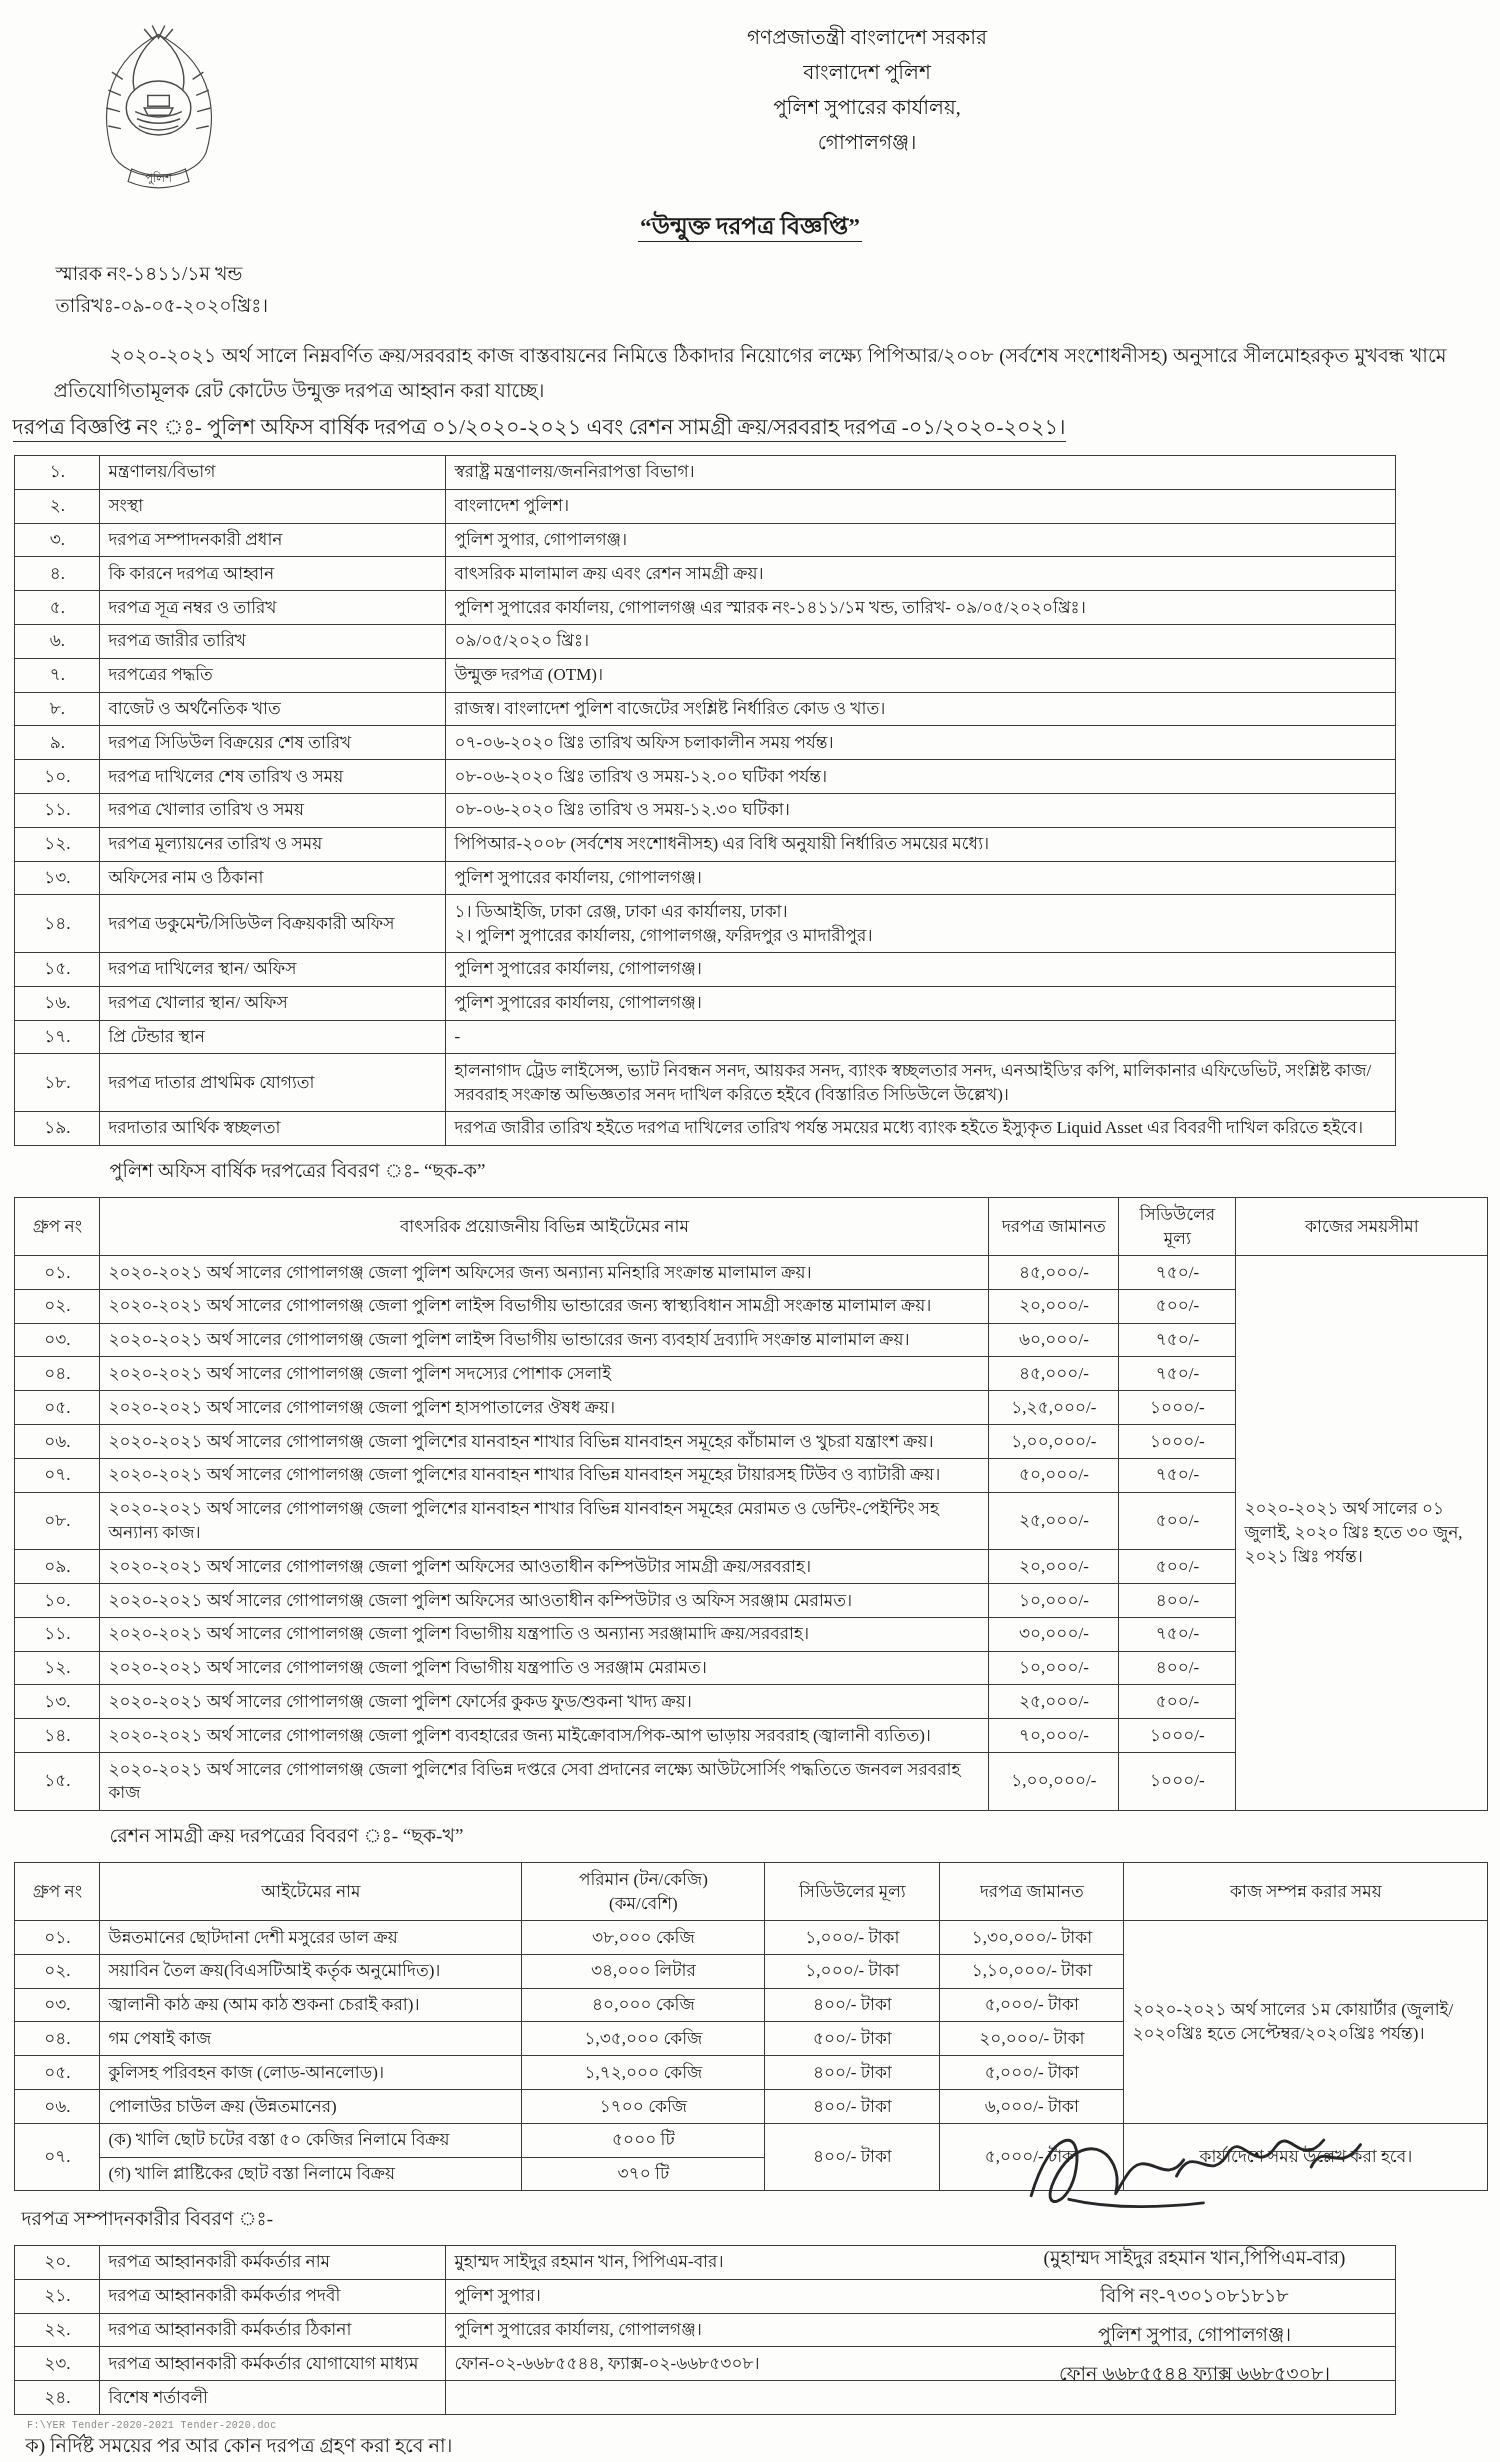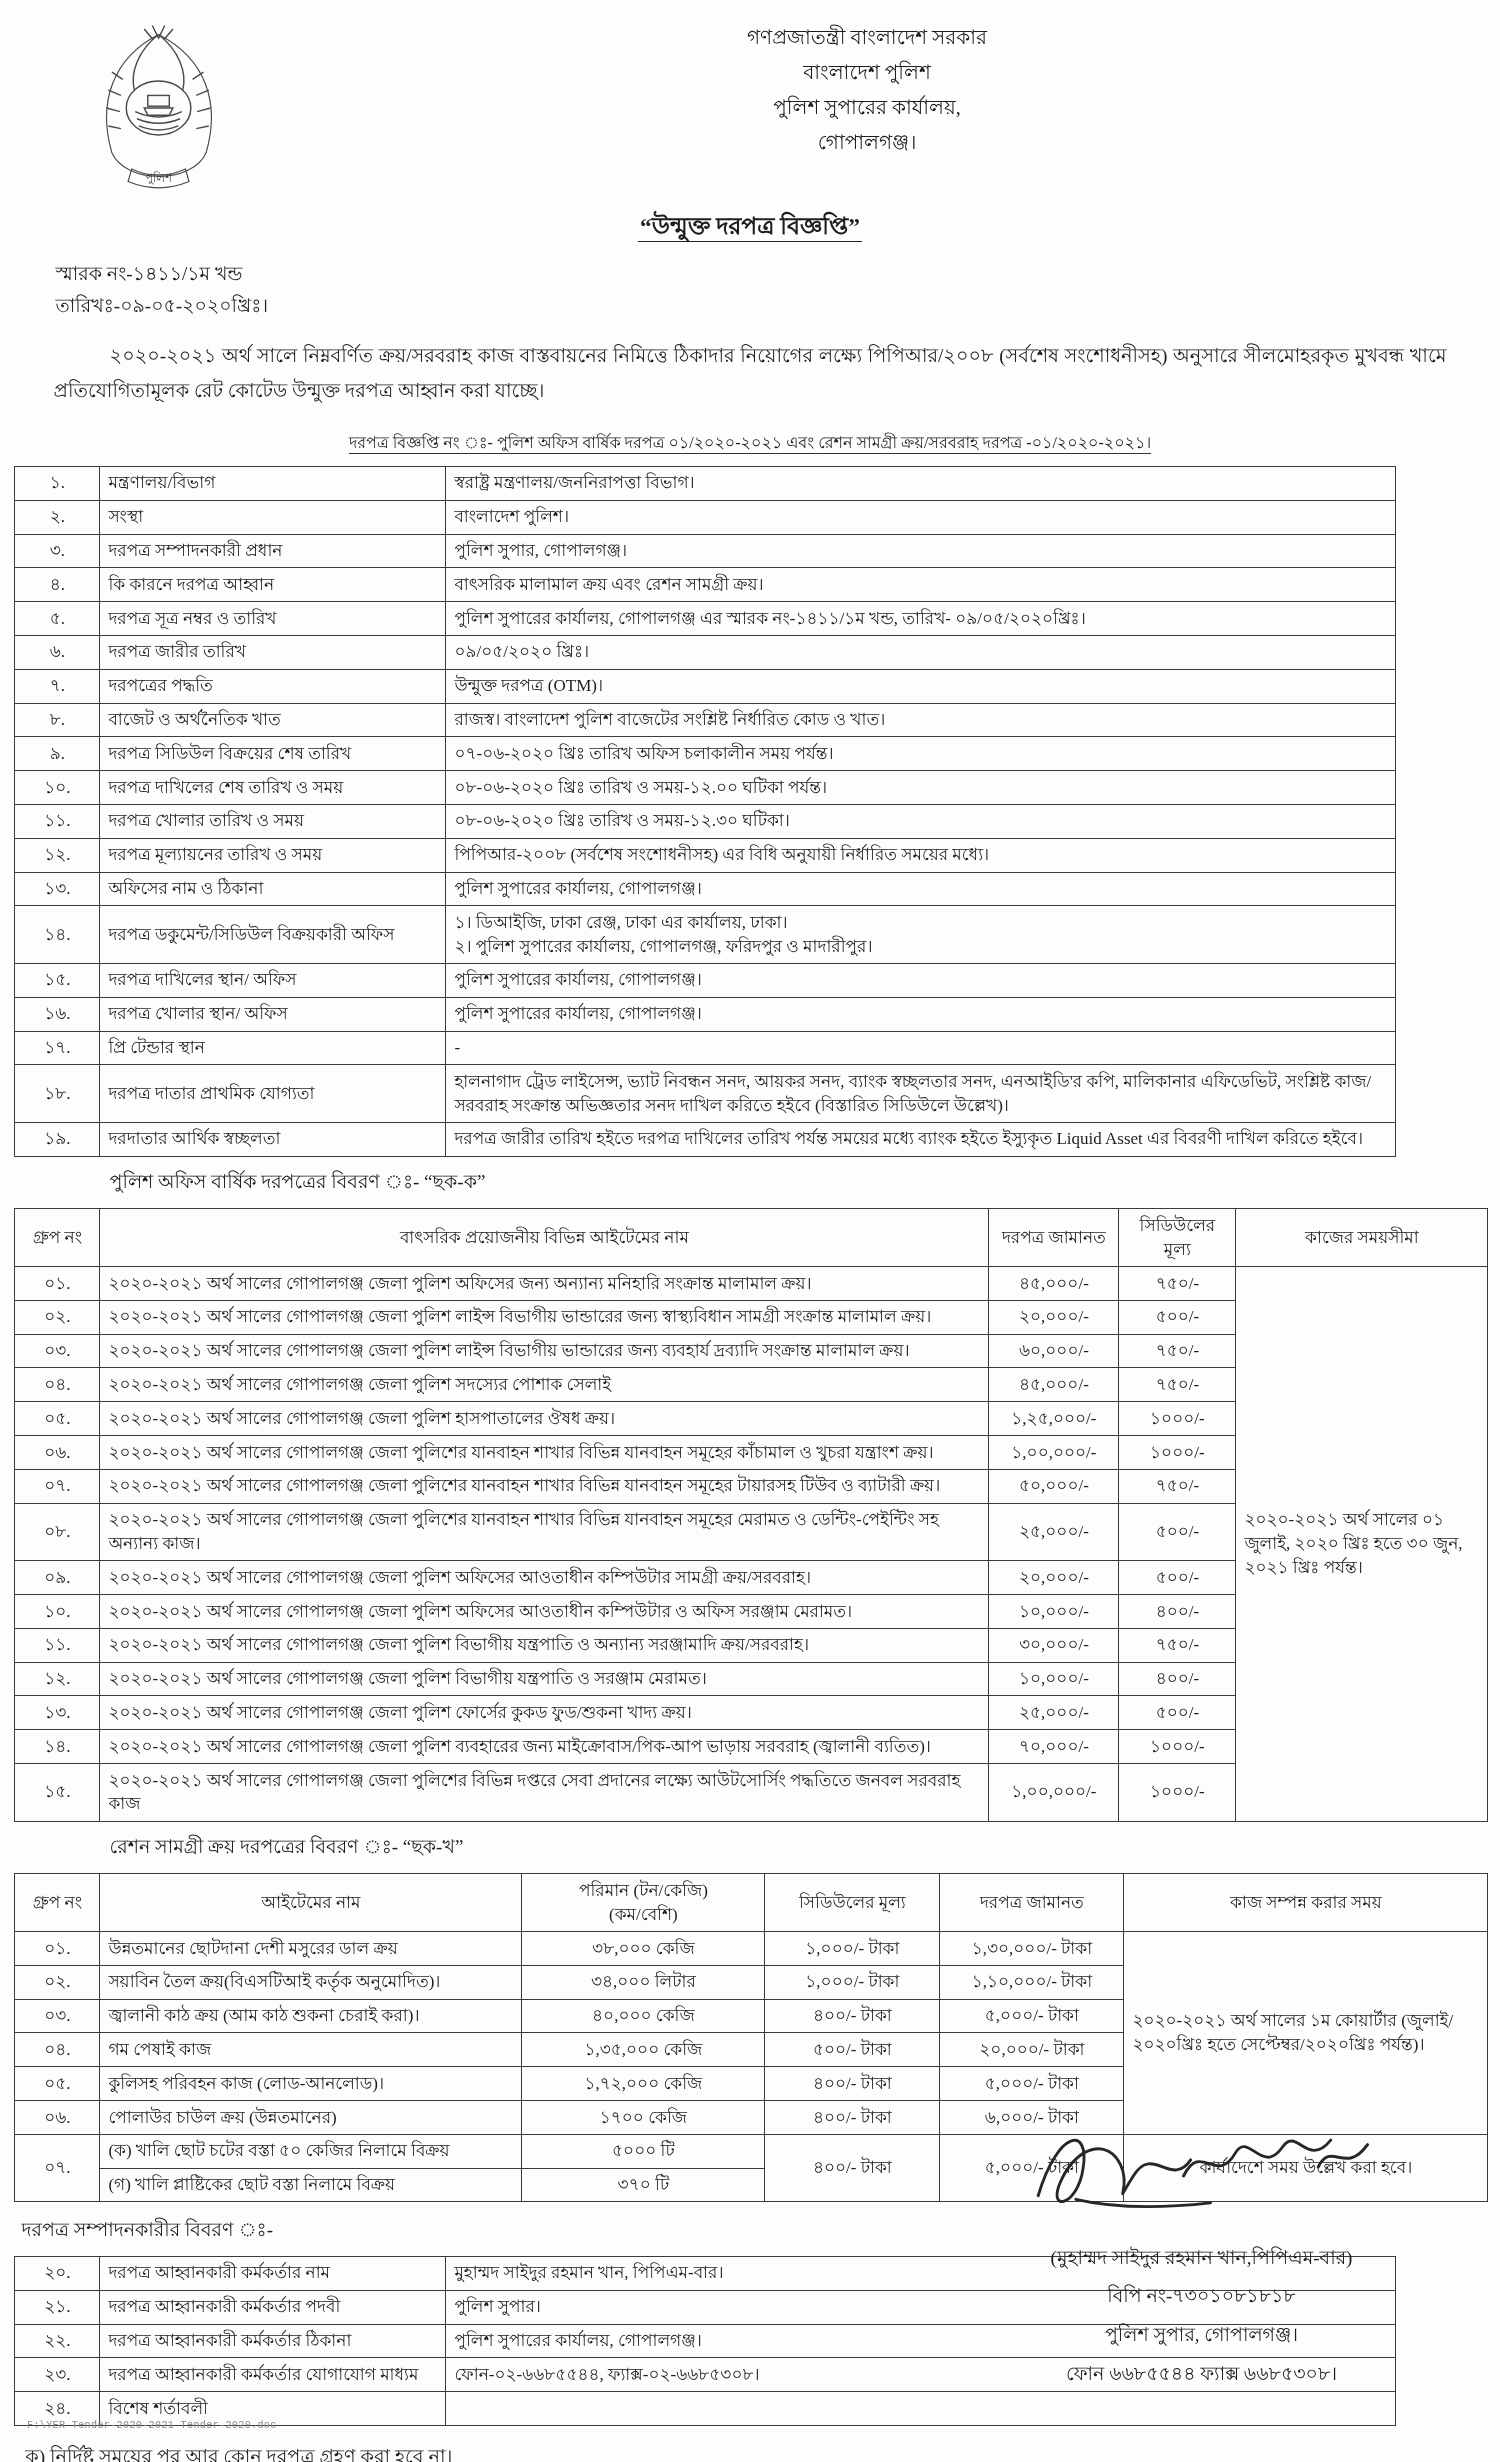--- a/index.html
+++ b/index.html
@@ -9,38 +9,38 @@
   
   .hdr{display:flex;align-items:flex-start;padding:1.8px 27px 0 72px;height:178px;}
   .emblem-box{width:189px;flex:0 0 auto;padding-top:5.4px;}
   .hdr-center{flex:1 1 auto;text-align:center;padding-top:7.2px;}
   .hdr-center div{font-size:20px;line-height:1.75;}
   .mujib-box{width:296px;flex:0 0 auto;padding-top:25px;}
   .doc-title{text-align:center;font-size:23.4px;font-weight:bold;margin-top:17px;}
   .doc-title span{border-bottom:1.8px solid #222;padding:0 1.8px 2.7px 1.8px;}
   .memo-row{display:flex;justify-content:space-between;padding:12.6px 193px 0 43px;font-size:19px;flex-direction:column;}
   .intro{padding:14.4px 41px 0 41px;font-size:19.3px;line-height:1.85;text-indent:56px;text-align:justify;}
-  .notice-line{text-align:center;font-size:16px;margin-top:21px;}
+  .notice-line{font-size:21px;margin-top:2px;}
   .notice-line span{border-bottom:1.3px solid #333;padding-bottom:1.8px;}
   
   table.t{border-collapse:collapse;table-layout:fixed;margin-left:1.8px;margin-top:9px;}
   table.t td{border:1.4px solid #3a3a3a;padding:4.5px 8px;font-size:17px;line-height:1.4;
              vertical-align:middle;white-space:pre-line;word-wrap:break-word;}
   td.c{text-align:center;}
   td.snum{text-align:center;}
   td.hd{text-align:center;line-height:1.45;}
   td.timecell{vertical-align:top;padding-top:41px;font-size:17.5px;line-height:1.9;text-align:left;}
   td.timecell2{vertical-align:top;padding-top:27px;font-size:17.5px;line-height:1.8;text-align:left;}
   td.topal{vertical-align:top;}
   .section-title{font-size:19px;margin:10.8px 0 1.8px 97px;}
   .executor-title{font-size:19px;margin:12.6px 0 0 9px;}
   
   .conditions{padding:16px 18px 0 12.6px;width:943px;font-size:19.3px;line-height:1.55;}
   .conditions div{margin-bottom:15.3px;}
-  .sig-block{position:absolute;top:2113px;right:83px;width:431px;text-align:center;font-size:19px;line-height:2.05;}
+  .sig-block{position:absolute;top:2113px;right:90px;width:431px;text-align:center;font-size:19px;line-height:2.05;}
   .sig-scribble{margin-bottom:-5.4px;}
   .file-path{position:absolute;left:27px;bottom:31px;font-family:"Liberation Mono","DejaVu Sans Mono",monospace;
              font-size:10px;color:#8a8a86;letter-spacing:0.4px;}
   svg text{font-family:"Liberation Serif","DejaVu Serif",serif;}
 </style>
 </head>
 <body>
 
 <div class="page">
 

